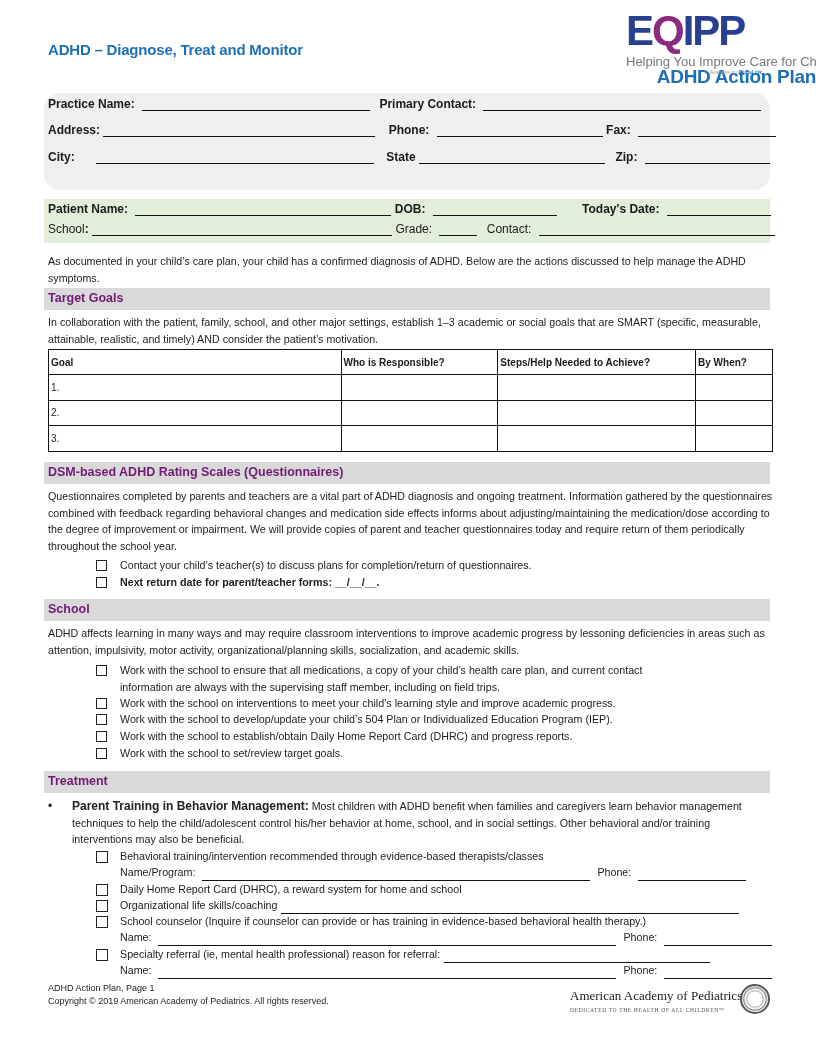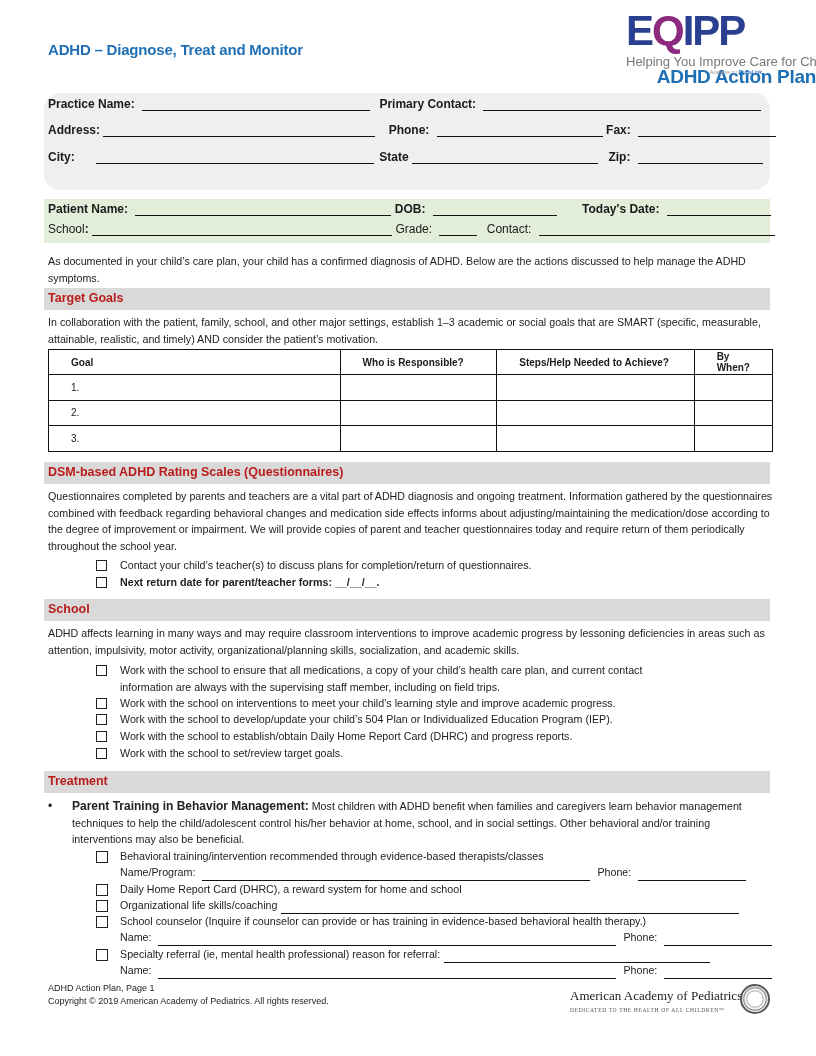--- a/index.html
+++ b/index.html
@@ -20,24 +20,24 @@
   .gray-block { top: 93px; height: 97px; background: #efefef; border-radius: 16px; }
   .green-block { top: 199px; height: 44px; background: #e2eed9; }
 
   .frow { position: absolute; left: 4px; white-space: nowrap; font-size: 12px; font-weight: bold; color: #1a1a1a; }
   .frow span { display: inline-block; vertical-align: bottom; }
   .line { border-bottom: 1px solid #111; height: 13px; }
   .normal { font-weight: normal; }
 
   .para { position: absolute; left: 48px; width: 725px; font-size: 10.7px; line-height: 16.5px; color: #222; }
 
-  .sect { position: absolute; left: 44px; width: 726px; height: 22px; background: #d9d9d9; font-size: 12.5px; font-weight: bold; padding: 3px 0 0 4px; color: #b91c1c; }
+  .sect { position: absolute; left: 44px; width: 726px; height: 22px; background: #d9d9d9; font-size: 12.5px; font-weight: bold; padding: 3px 0 0 4px; color: #701a75; }
 
   table.goals { position: absolute; left: 48px; top: 349px; width: 725px; border-collapse: collapse; font-size: 10px; }
-  table.goals td, table.goals th { border: 1.5px solid #111; height: 25.5px; padding: 0 22px; text-align: left; vertical-align: middle; }
+  table.goals td, table.goals th { border: 1.5px solid #111; height: 25.5px; padding: 0 2px; text-align: left; vertical-align: middle; }
   table.goals th { font-weight: bold; height: 25px; }
 
   .cb { display: inline-block; width: 11px; height: 11px; border: 1px solid #222; vertical-align: middle; }
   .citem { position: absolute; font-size: 10.7px; line-height: 16.5px; white-space: nowrap; color: #222; }
   .citem .cb { position: absolute; left: 0; top: 3px; }
   .citem .txt { position: absolute; left: 24px; top: 0; }
 
   .bullet { position: absolute; left: 48px; font-size: 12px; }
   .footer1 { position: absolute; left: 48px; top: 983px; font-size: 9px; color: #222; }
   .footer2 { position: absolute; left: 48px; top: 996px; font-size: 9px; color: #222; }
@@ -69,21 +69,21 @@
     <span>Address:</span>
     <span class="line" style="width:272px"></span>
     <span style="margin-left:10px">Phone:</span>
     <span class="line" style="width:166px;margin-left:4px"></span>
     <span>Fax:</span>
     <span class="line" style="width:138px;margin-left:4px"></span>
   </div>
   <div class="frow" style="top:57px">
     <span>City:</span>
     <span class="line" style="width:278px;margin-left:18px"></span>
-    <span style="margin-left:2px">State</span>
+    <span style="margin-left:9px">State</span>
     <span class="line" style="width:186px"></span>
     <span style="margin-left:7px">Zip:</span>
     <span class="line" style="width:125px;margin-left:4px"></span>
   </div>
 </div>
 
 <div class="block green-block">
   <div class="frow" style="top:3px">
     <span>Patient Name:</span>
     <span class="line" style="width:256px;margin-left:4px"></span>

